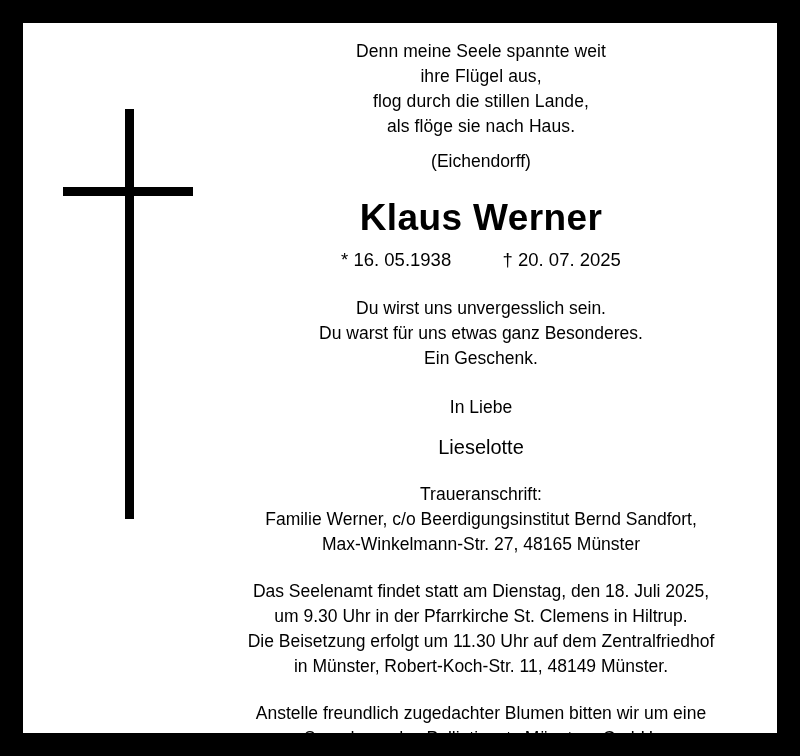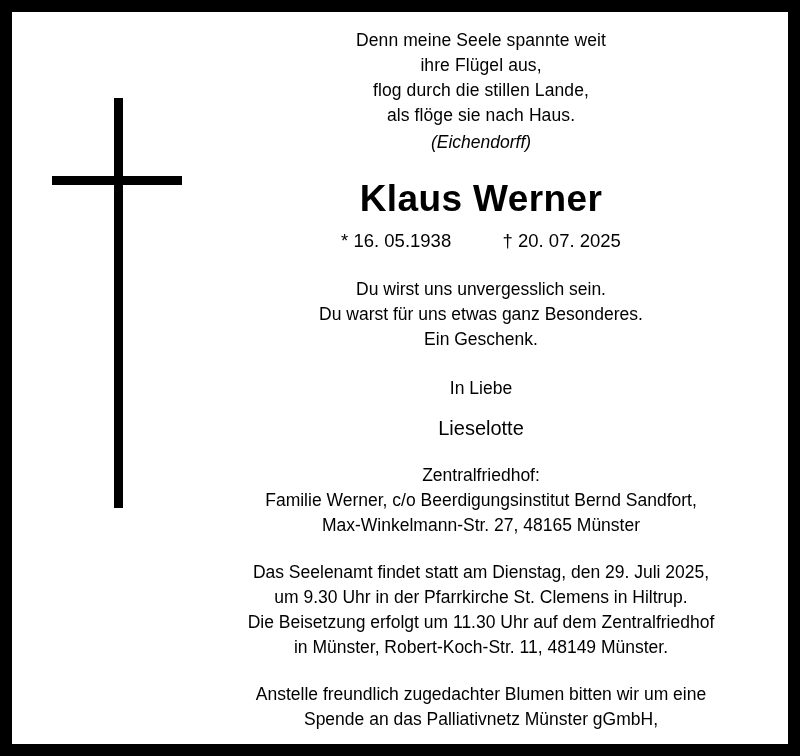--- a/index.html
+++ b/index.html
@@ -11,21 +11,21 @@
     width: 800px;
     height: 756px;
     font-family: "Liberation Sans", sans-serif;
   }
   .obituary {
     position: relative;
     box-sizing: border-box;
     width: 800px;
     height: 756px;
     background: #000;
-    padding: 12px;
+    padding: 23px;
   }
   .sheet {
     position: relative;
     box-sizing: border-box;
     width: 100%;
     height: 100%;
     background: #ffffff;
     overflow: hidden;
   }
   
@@ -62,22 +62,21 @@
   }
   .poem {
     font-size: 17.5px;
     line-height: 25px;
     letter-spacing: 0.1px;
   }
   .poem div { white-space: pre; }
   .poem-source {
     font-size: 17.5px;
     line-height: 25px;
-    margin-top: 2px;
-    font-style: italic;
+    margin-top: 10px;
   }
   .name {
     font-size: 37px;
     font-weight: bold;
     letter-spacing: 0.4px;
     margin-top: 22px;
     line-height: 44px;
   }
   .dates {
     font-size: 18.5px;
@@ -126,27 +125,27 @@
         <div>Du warst für uns etwas ganz Besonderes.</div>
         <div>Ein Geschenk.</div>
       </div>
 
       <div class="inliebe gap-lg">In Liebe</div>
       <div class="family gap-sm">
         <div>Lieselotte</div>
       </div>
 
       <div class="block gap-md">
-        <div>Zentralfriedhof:</div>
+        <div>Traueranschrift:</div>
         <div>Familie Werner, c/o Beerdigungsinstitut Bernd Sandfort,</div>
         <div>Max-Winkelmann-Str. 27, 48165 Münster</div>
       </div>
 
       <div class="block gap-md wide">
-        <div>Das Seelenamt findet statt am Dienstag, den 29. Juli 2025,</div>
+        <div>Das Seelenamt findet statt am Dienstag, den 18. Juli 2025,</div>
         <div>um 9.30 Uhr in der Pfarrkirche St. Clemens in Hiltrup.</div>
         <div>Die Beisetzung erfolgt um 11.30 Uhr auf dem Zentralfriedhof</div>
         <div>in Münster, Robert-Koch-Str. 11, 48149 Münster.</div>
       </div>
 
       <div class="block gap-md">
         <div>Anstelle freundlich zugedachter Blumen bitten wir um eine</div>
         <div>Spende an das Palliativnetz Münster gGmbH,</div>
 
       </div>

